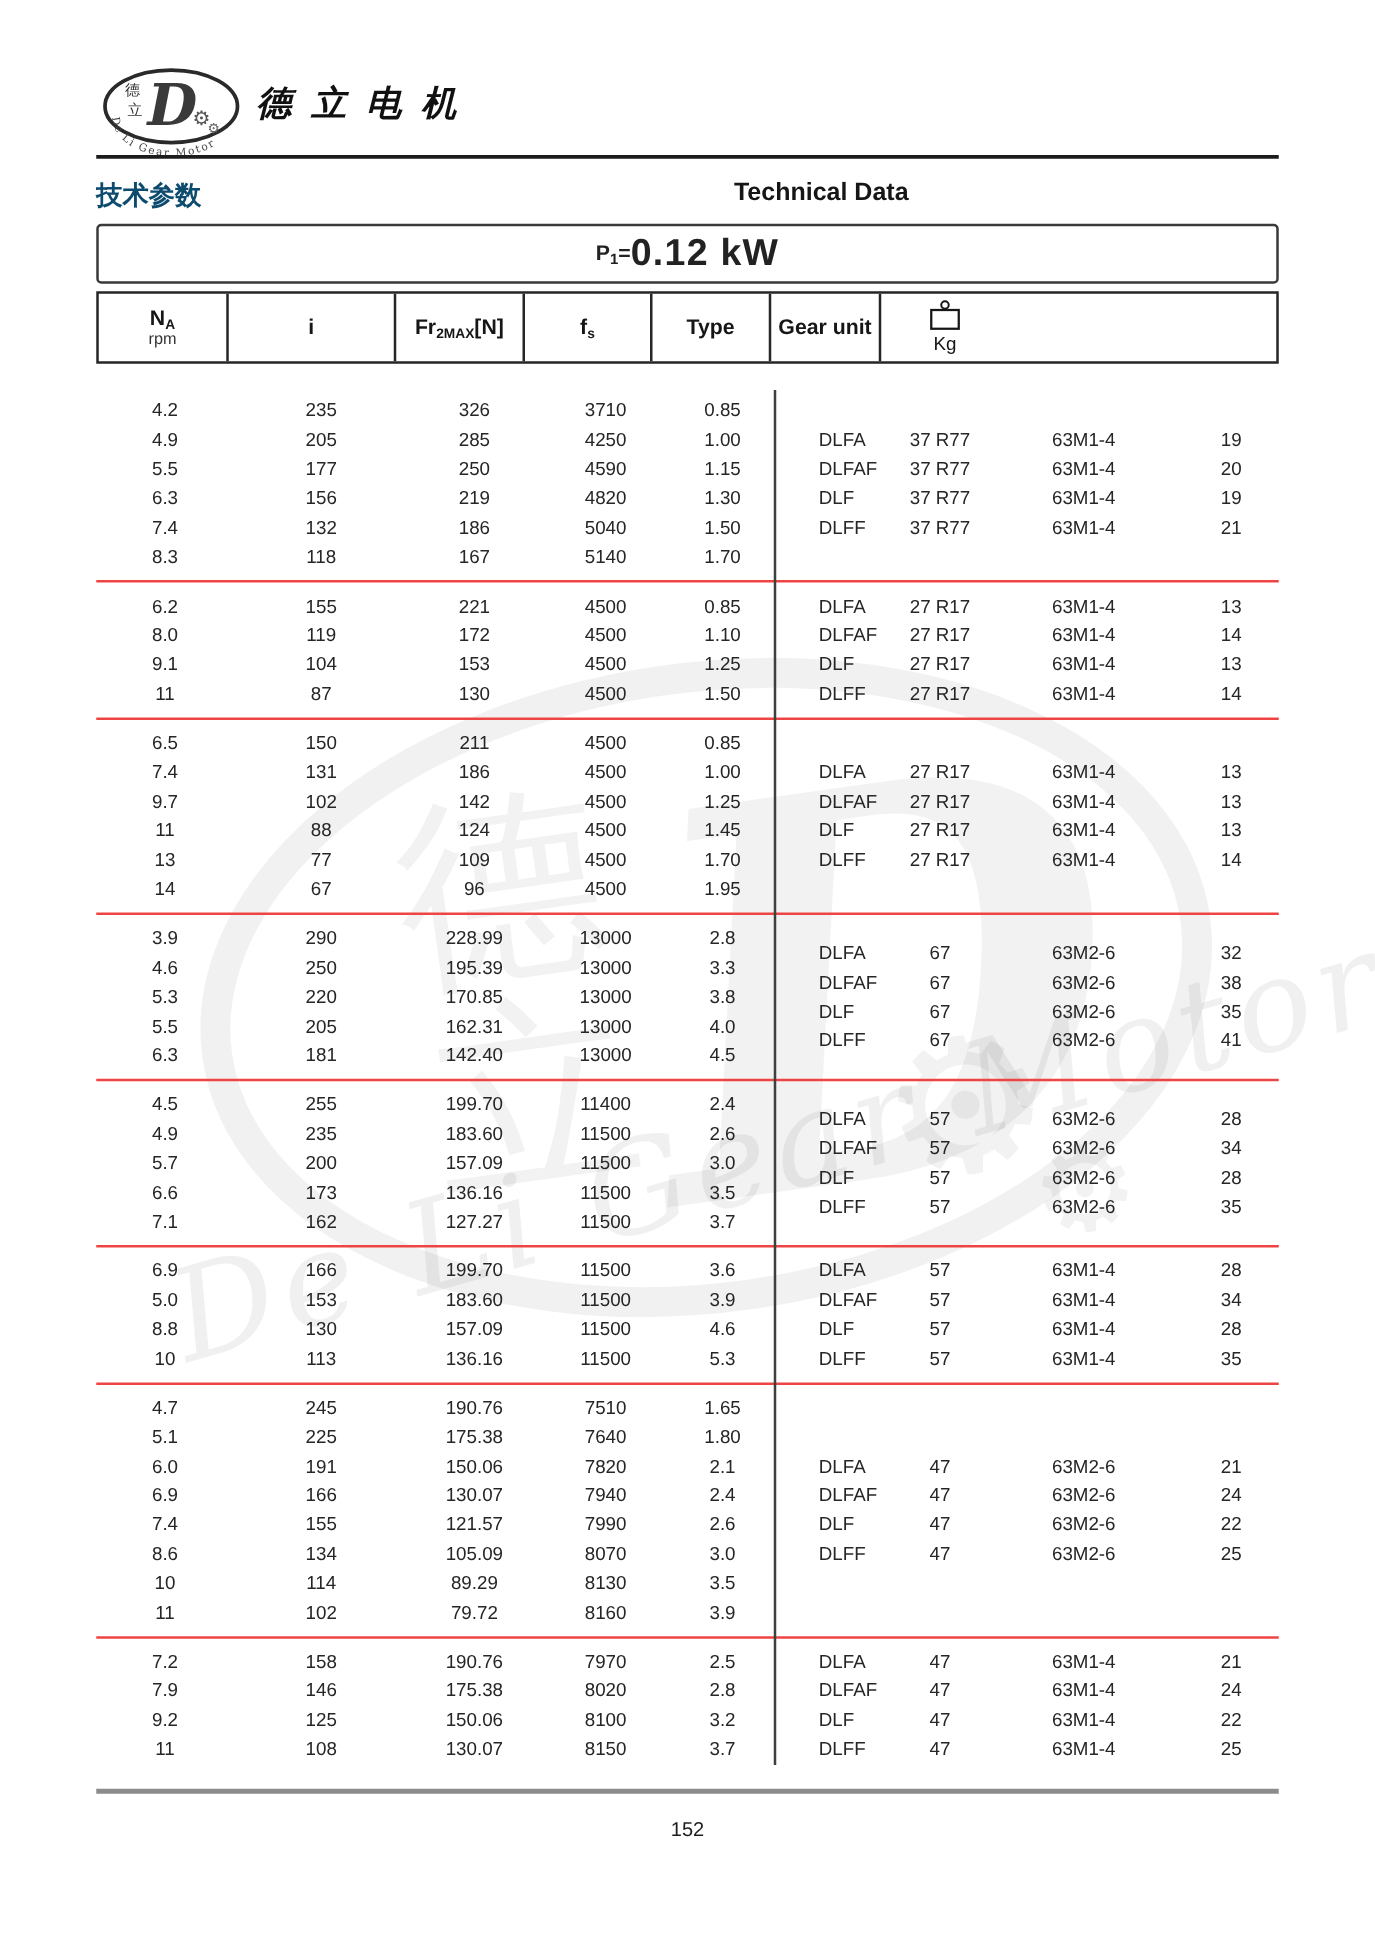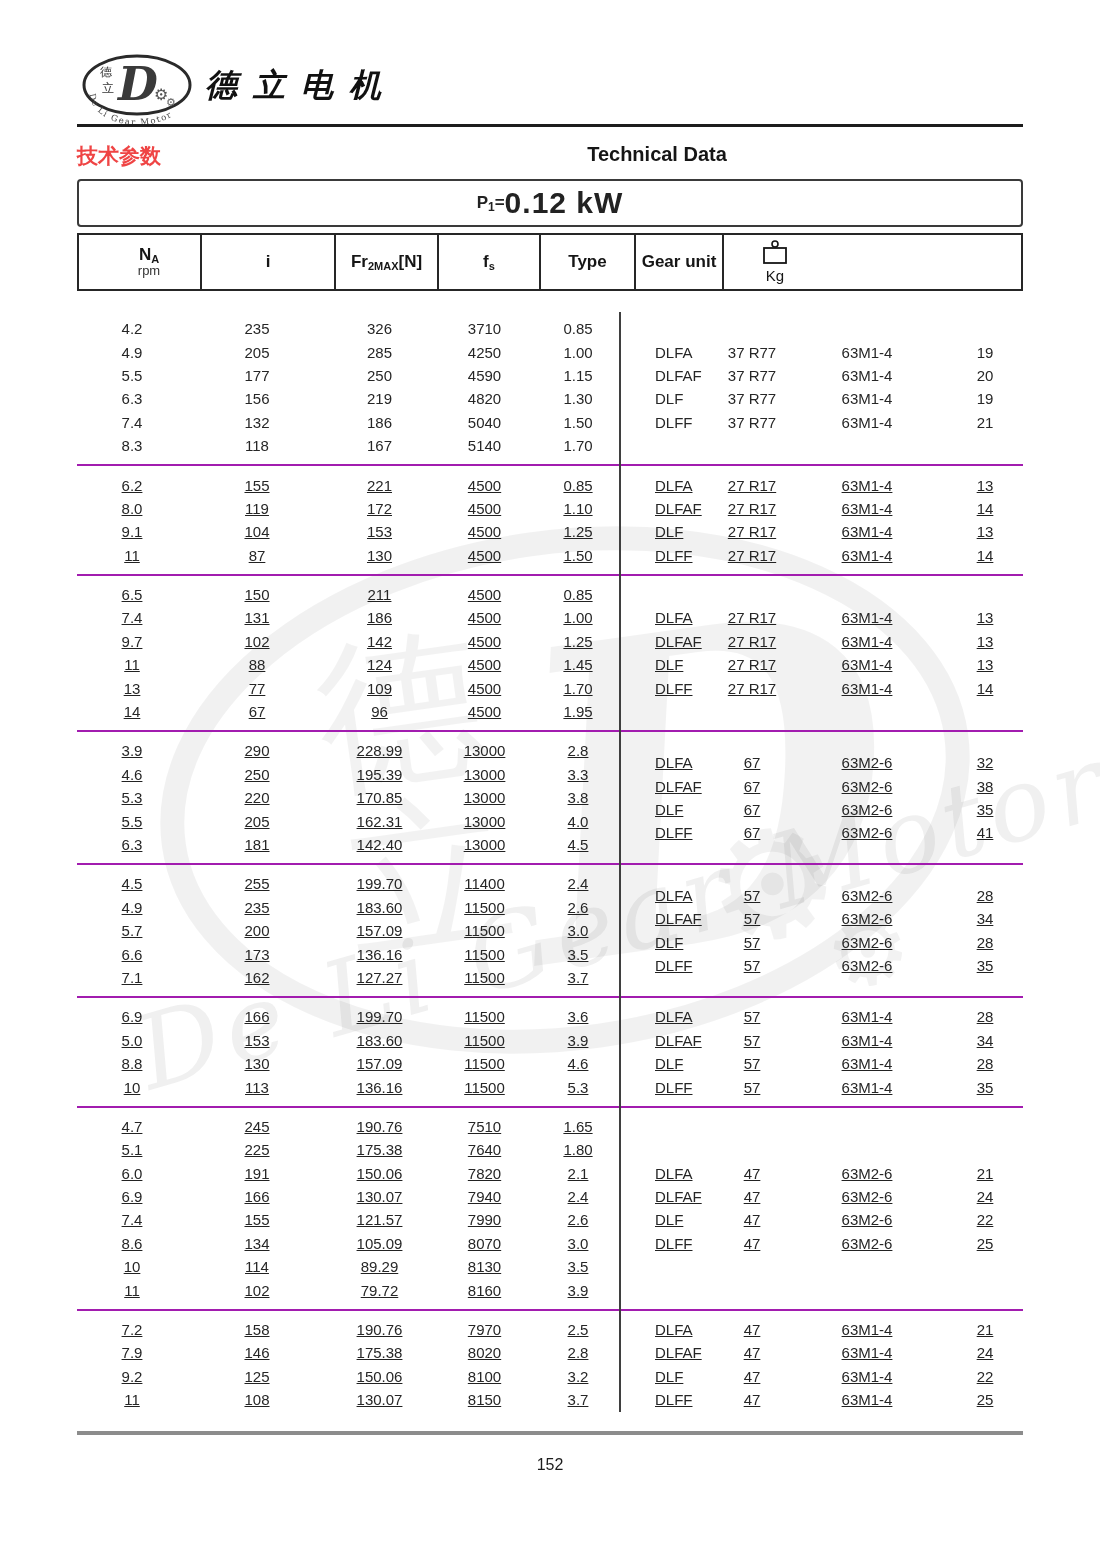--- a/index.html
+++ b/index.html
@@ -10,55 +10,54 @@
   }
   .page { position:absolute; inset:0; }
   
   .watermark { position:absolute; inset:0; z-index:0; pointer-events:none; }
   
   .content { position:absolute; left:77px; top:0; width:946px; z-index:1; }
   .logo { position:absolute; left:1px; top:52px; width:120px; height:82px; }
   .brand-name {
     position:absolute; left:128px; top:64px;
     font-family:"DejaVu Serif", serif; font-weight:700; font-style:italic;
-    font-size:32px; letter-spacing:16px; color:#111; white-space:nowrap;
+    font-size:28px; letter-spacing:16px; color:#111; white-space:nowrap;
   }
   .header-rule { position:absolute; left:0; top:124px; width:946px; height:3px; background:#1c1c1c; }
-  .sec-title-cn { position:absolute; left:0; top:142px; font-size:21px; font-weight:700; color:#ef4444; }
+  .sec-title-cn { position:absolute; left:0; top:142px; font-size:21px; font-weight:700; color:#0c4a6e; }
   .sec-title-en { position:absolute; left:460px; top:143px; width:240px; text-align:center; font-size:20px; font-weight:700; color:#161616; }
   .power-box {
     position:absolute; left:0; top:179px; width:946px; height:48px;
     border:2px solid #3a3a3a; border-radius:4px;
     display:flex; align-items:center; justify-content:center;
   }
   .power-box .p-small { font-size:17px; font-weight:700; }
   .power-box .p-sub  { font-size:12px; font-weight:700; position:relative; top:4px; }
   .power-box .p-val  { font-size:30px; font-weight:700; letter-spacing:1px; }
   
   .thead {
     position:absolute; left:0; top:233px; width:946px; height:58px;
     border:2px solid #262626; display:grid;
     grid-template-columns:104px 134px 103px 102px 95px 88px 102px 145px 1fr;
-    padding-left:19px;
   }
   .thead .hc {
     border-right:2px solid #262626;
     display:flex; flex-direction:column; align-items:center; justify-content:center;
     font-weight:700; font-size:17px; color:#161616; line-height:1.15;
   }
   .thead .hc:last-child { border-right:none; }
   .hc .unit { font-size:13px; font-weight:400; color:#333; }
   .hc .sub  { font-size:11px; font-weight:700; position:relative; top:3px; }
   .kg-cell svg { display:block; margin-bottom:1px; }
   .kg-label { font-size:15px; font-weight:400; }
   
   .tbody { position:absolute; left:0; top:310px; width:946px; }
   .vline { position:absolute; left:542px; top:2px; width:2px; height:1100px; background:#3f3f3f; }
   .group { display:flex; padding:7px 0; }
-  .group + .group { border-top:2px solid #a21caf;text-decoration:underline; }
+  .group + .group { border-top:2px solid #ef4444; }
   .group:last-child { padding-bottom:22px; }
   .g-left  { width:542px; display:flex; flex-direction:column; justify-content:center;align-items:center; }
   .g-right { width:404px; display:flex; flex-direction:column; justify-content:center; }
   .row { display:grid; height:23.4px; align-items:center; font-size:15px; color:#262626; }
   .left-row  { grid-template-columns:110px 140px 105px 105px 82px; }
   .right-row { grid-template-columns:98px 70px 160px 76px; }
   .cell { text-align:center; white-space:nowrap; }
   .right-row .cell:first-child { text-align:left; padding-left:36px; }
   
   .bottom-rule { position:absolute; left:0; top:1431px; width:946px; height:4px; background:#8c8c8c; }

